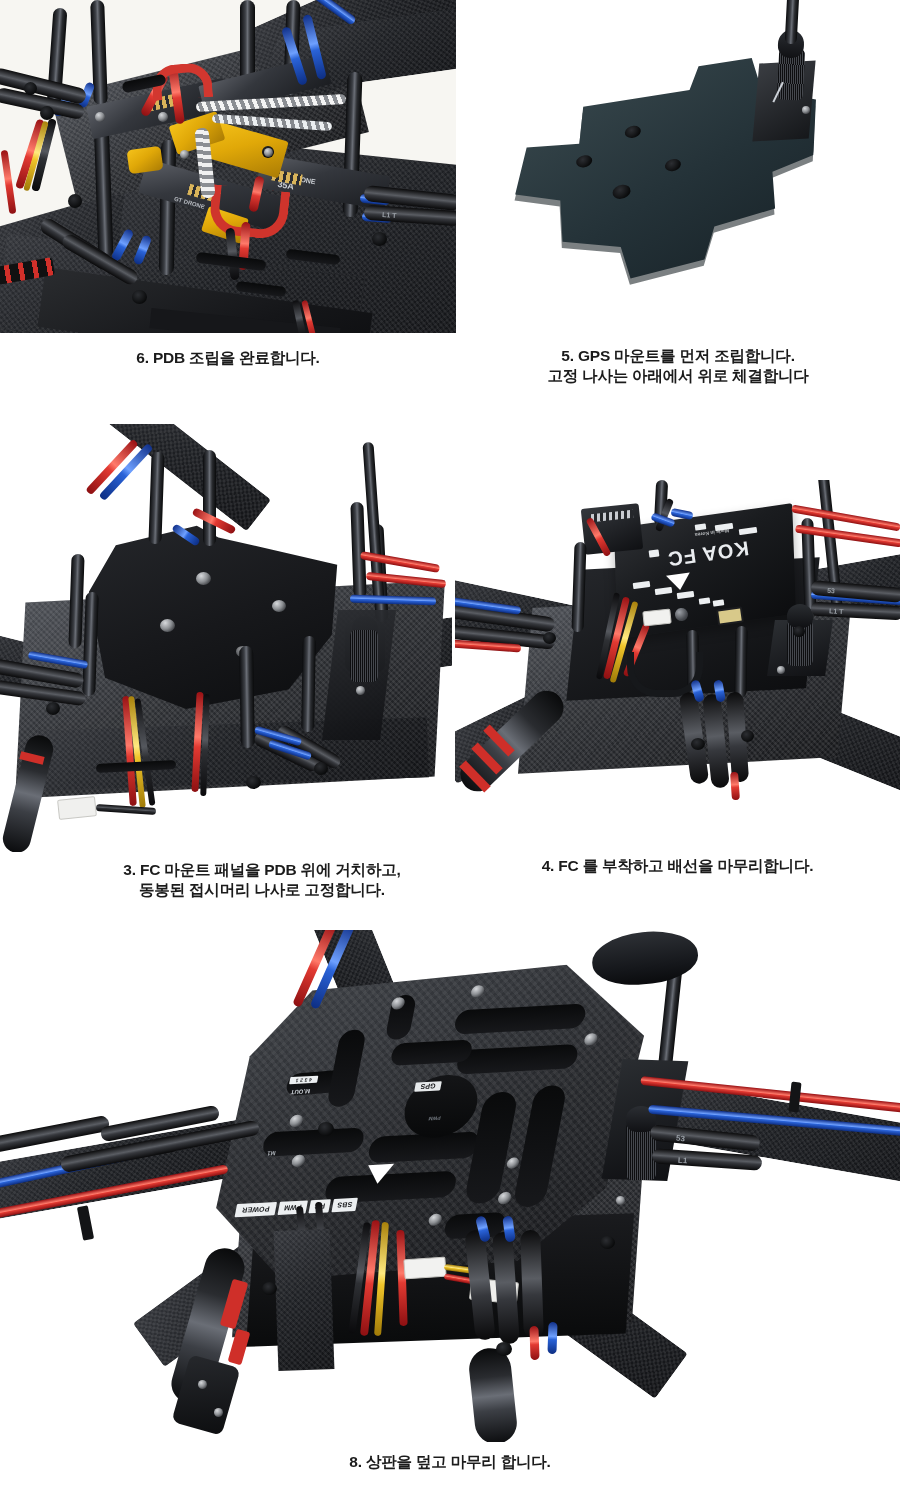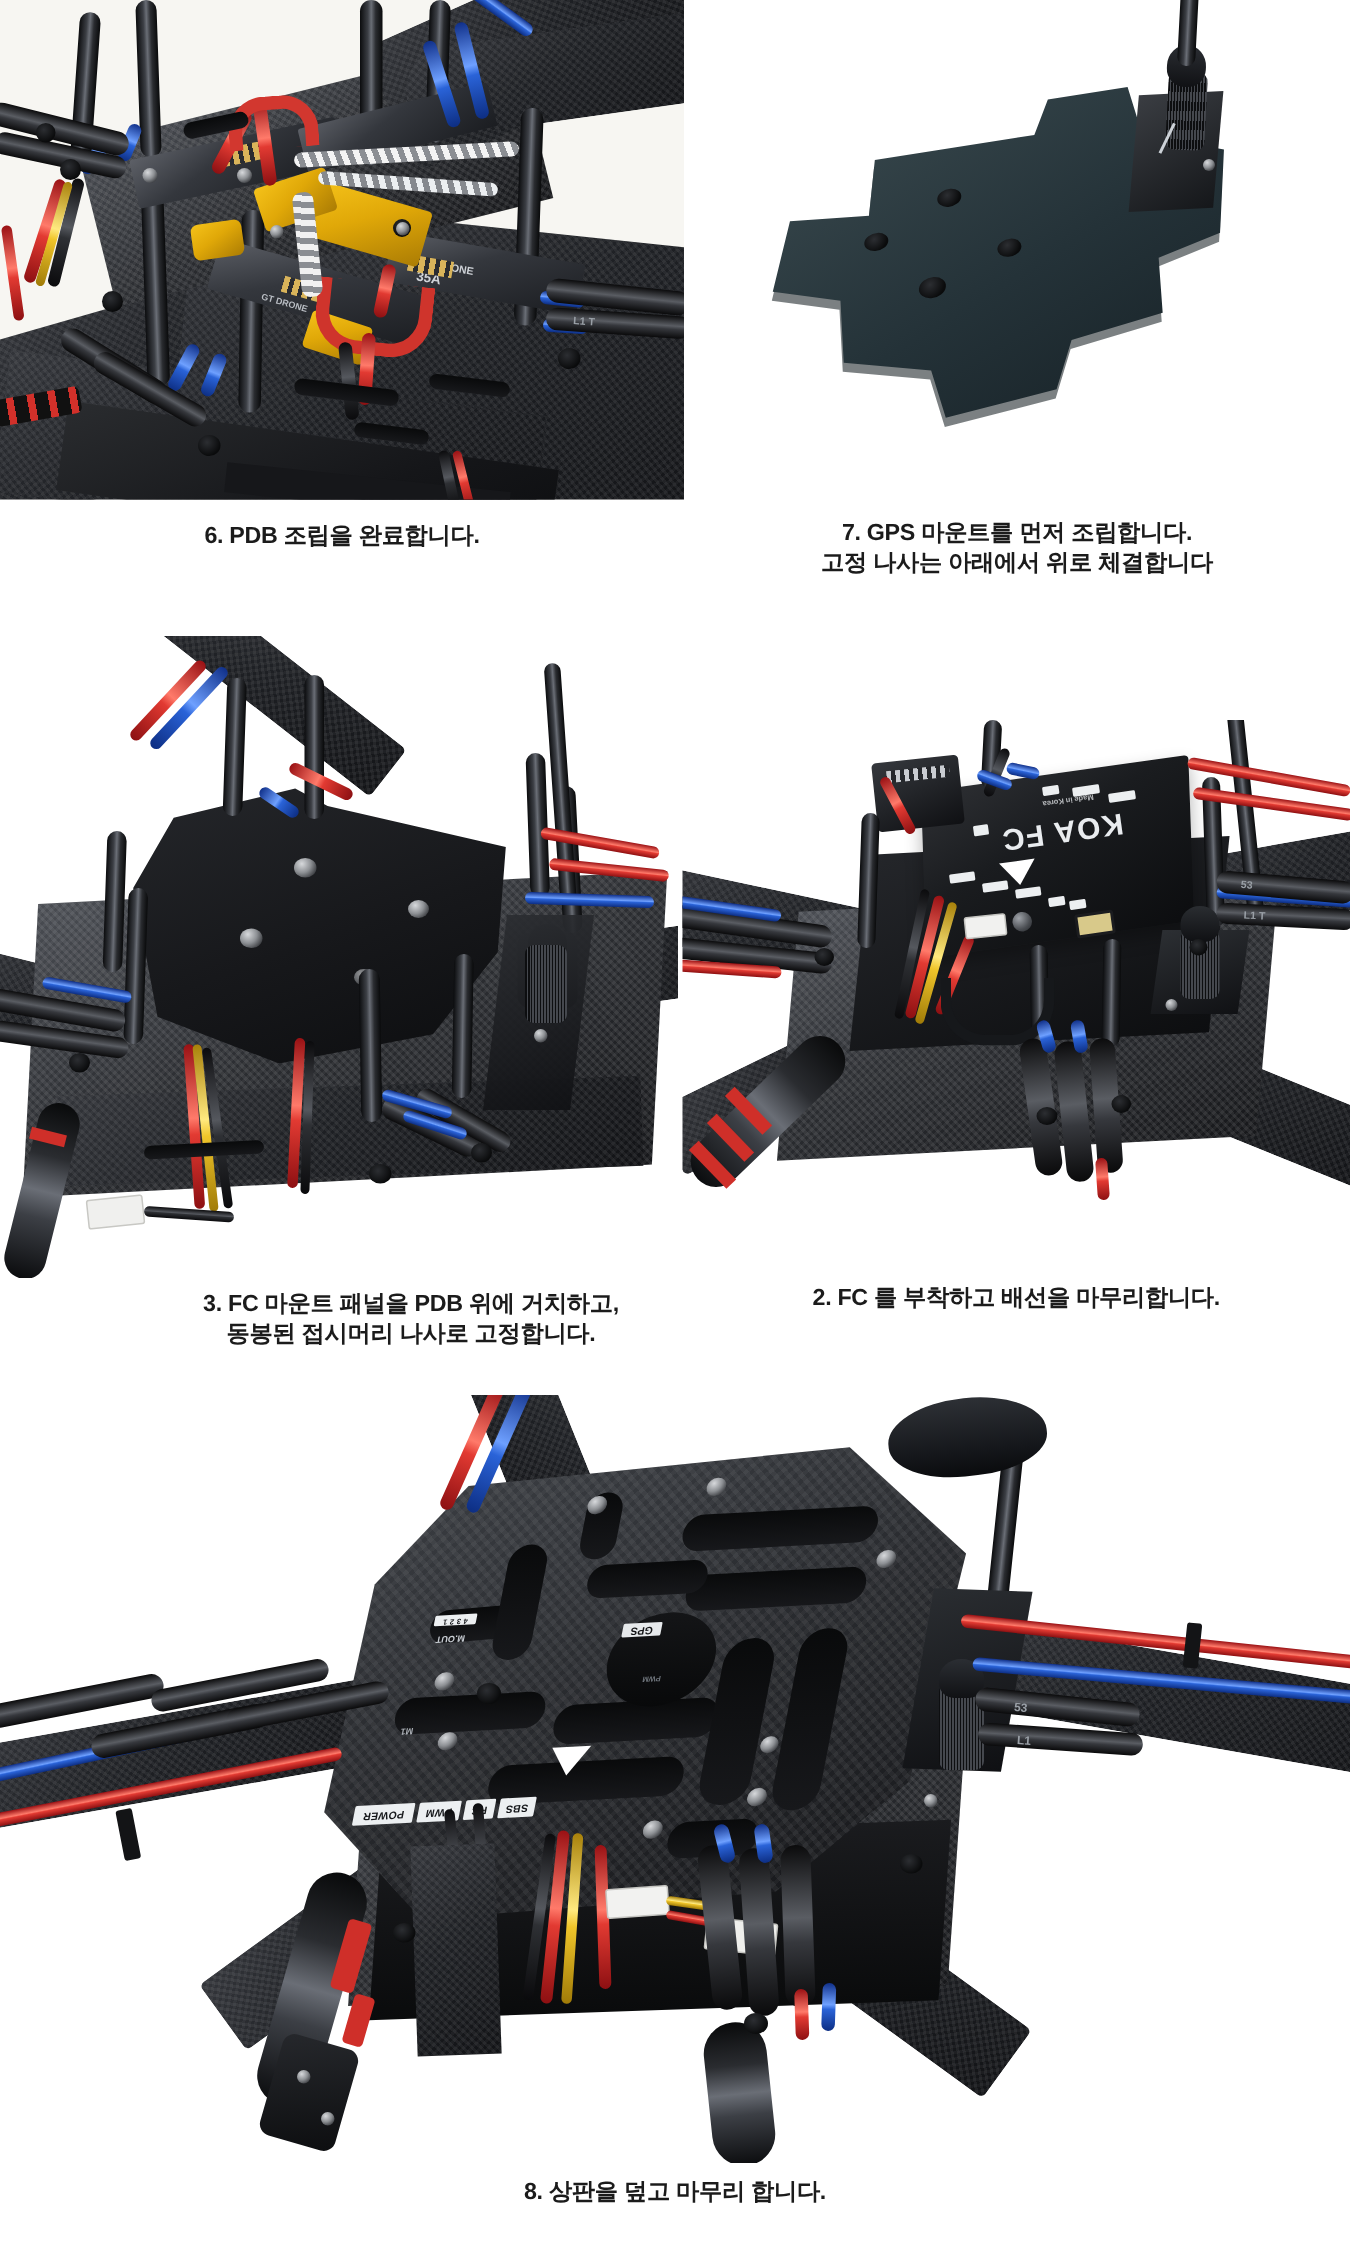--- a/index.html
+++ b/index.html
@@ -188,21 +188,21 @@
     <div class="ph" style="left:322px;top:30px;width:26px;height:28px;background:linear-gradient(180deg,#2b2e33,#101114);
                 border-radius:50% 50% 12px 12px;transform:rotate(3deg);"></div>
     <div class="ph tube" style="left:330px;top:-8px;width:12px;height:52px;transform:rotate(3deg);"></div>
     <div class="ph screw" style="left:346px;top:106px;width:8px;height:8px;"></div>
     <div class="ph" style="left:320px;top:86px;width:22px;height:22px;border-left:2px solid #cdd2d8;transform:rotate(26deg);"></div>
 
   </div>
 
   <div class="caption" style="left:0;top:348px;width:456px;">6. PDB 조립을 완료합니다.</div>
 
-  <div class="caption" style="left:456px;top:346px;width:444px;">7. GPS 마운트를 먼저 조립합니다.
+  <div class="caption" style="left:456px;top:346px;width:444px;">5. GPS 마운트를 먼저 조립합니다.
 고정 나사는 아래에서 위로 체결합니다</div>
 
   <div class="photo white" style="left:0;top:424px;width:452px;height:428px;">
 
     <div class="ph cf" style="left:80px;top:10px;width:200px;height:40px;transform:rotate(38deg);border-radius:4px;"></div>
     <div class="ph cf" style="left:-60px;top:230px;width:260px;height:46px;transform:rotate(14deg);border-radius:4px;"></div>
     <div class="ph cf" style="left:290px;top:200px;width:230px;height:48px;transform:rotate(-8deg);border-radius:4px;"></div>
 
     <div class="ph cfl" style="left:20px;top:168px;width:420px;height:195px;transform:rotate(-3deg) skewX(-6deg);"></div>
     <div class="ph cf" style="left:38px;top:300px;width:390px;height:60px;transform:rotate(-2deg);"></div>
@@ -365,24 +365,24 @@
     <div class="ph" style="left:26px;top:256px;width:36px;height:9px;background:#cf2f29;transform:rotate(46deg);"></div>
     <div class="ph" style="left:14px;top:274px;width:36px;height:9px;background:#cf2f29;transform:rotate(46deg);"></div>
     <div class="ph" style="left:2px;top:292px;width:36px;height:9px;background:#cf2f29;transform:rotate(46deg);"></div>
 
     <div class="ph hole" style="left:88px;top:152px;width:13px;height:12px;"></div>
     <div class="ph hole" style="left:236px;top:258px;width:14px;height:12px;"></div>
     <div class="ph hole" style="left:286px;top:250px;width:13px;height:12px;"></div>
     <div class="ph hole" style="left:338px;top:146px;width:12px;height:11px;"></div>
   </div>
 
-  <div class="caption" style="left:16px;top:860px;width:452px;padding-left:32px;">3. FC 마운트 패널을 PDB 위에 거치하고,
+  <div class="caption" style="left:4px;top:860px;width:452px;padding-left:32px;">3. FC 마운트 패널을 PDB 위에 거치하고,
 동봉된 접시머리 나사로 고정합니다.</div>
 
-  <div class="caption" style="left:455px;top:856px;width:445px;">2. FC 를 부착하고 배선을 마무리합니다.</div>
+  <div class="caption" style="left:455px;top:856px;width:445px;">4. FC 를 부착하고 배선을 마무리합니다.</div>
 
   <div class="photo white" style="left:0;top:930px;width:900px;height:512px;">
 
     <div class="ph cf" style="left:250px;top:-10px;width:200px;height:54px;transform:rotate(68deg);border-radius:4px;"></div>
     <div class="ph cf" style="left:600px;top:170px;width:340px;height:58px;transform:rotate(10deg);border-radius:4px;"></div>
     <div class="ph cf" style="left:-40px;top:210px;width:330px;height:56px;transform:rotate(-10deg);border-radius:4px;"></div>
     <div class="ph cf" style="left:400px;top:330px;width:300px;height:56px;transform:rotate(36deg);border-radius:4px;"></div>
     <div class="ph cf" style="left:120px;top:300px;width:300px;height:54px;transform:rotate(-36deg);border-radius:4px;"></div>
 
     <div class="ph cfl" style="left:240px;top:170px;width:400px;height:230px;transform:rotate(-2deg) skewX(-6deg);"></div>

